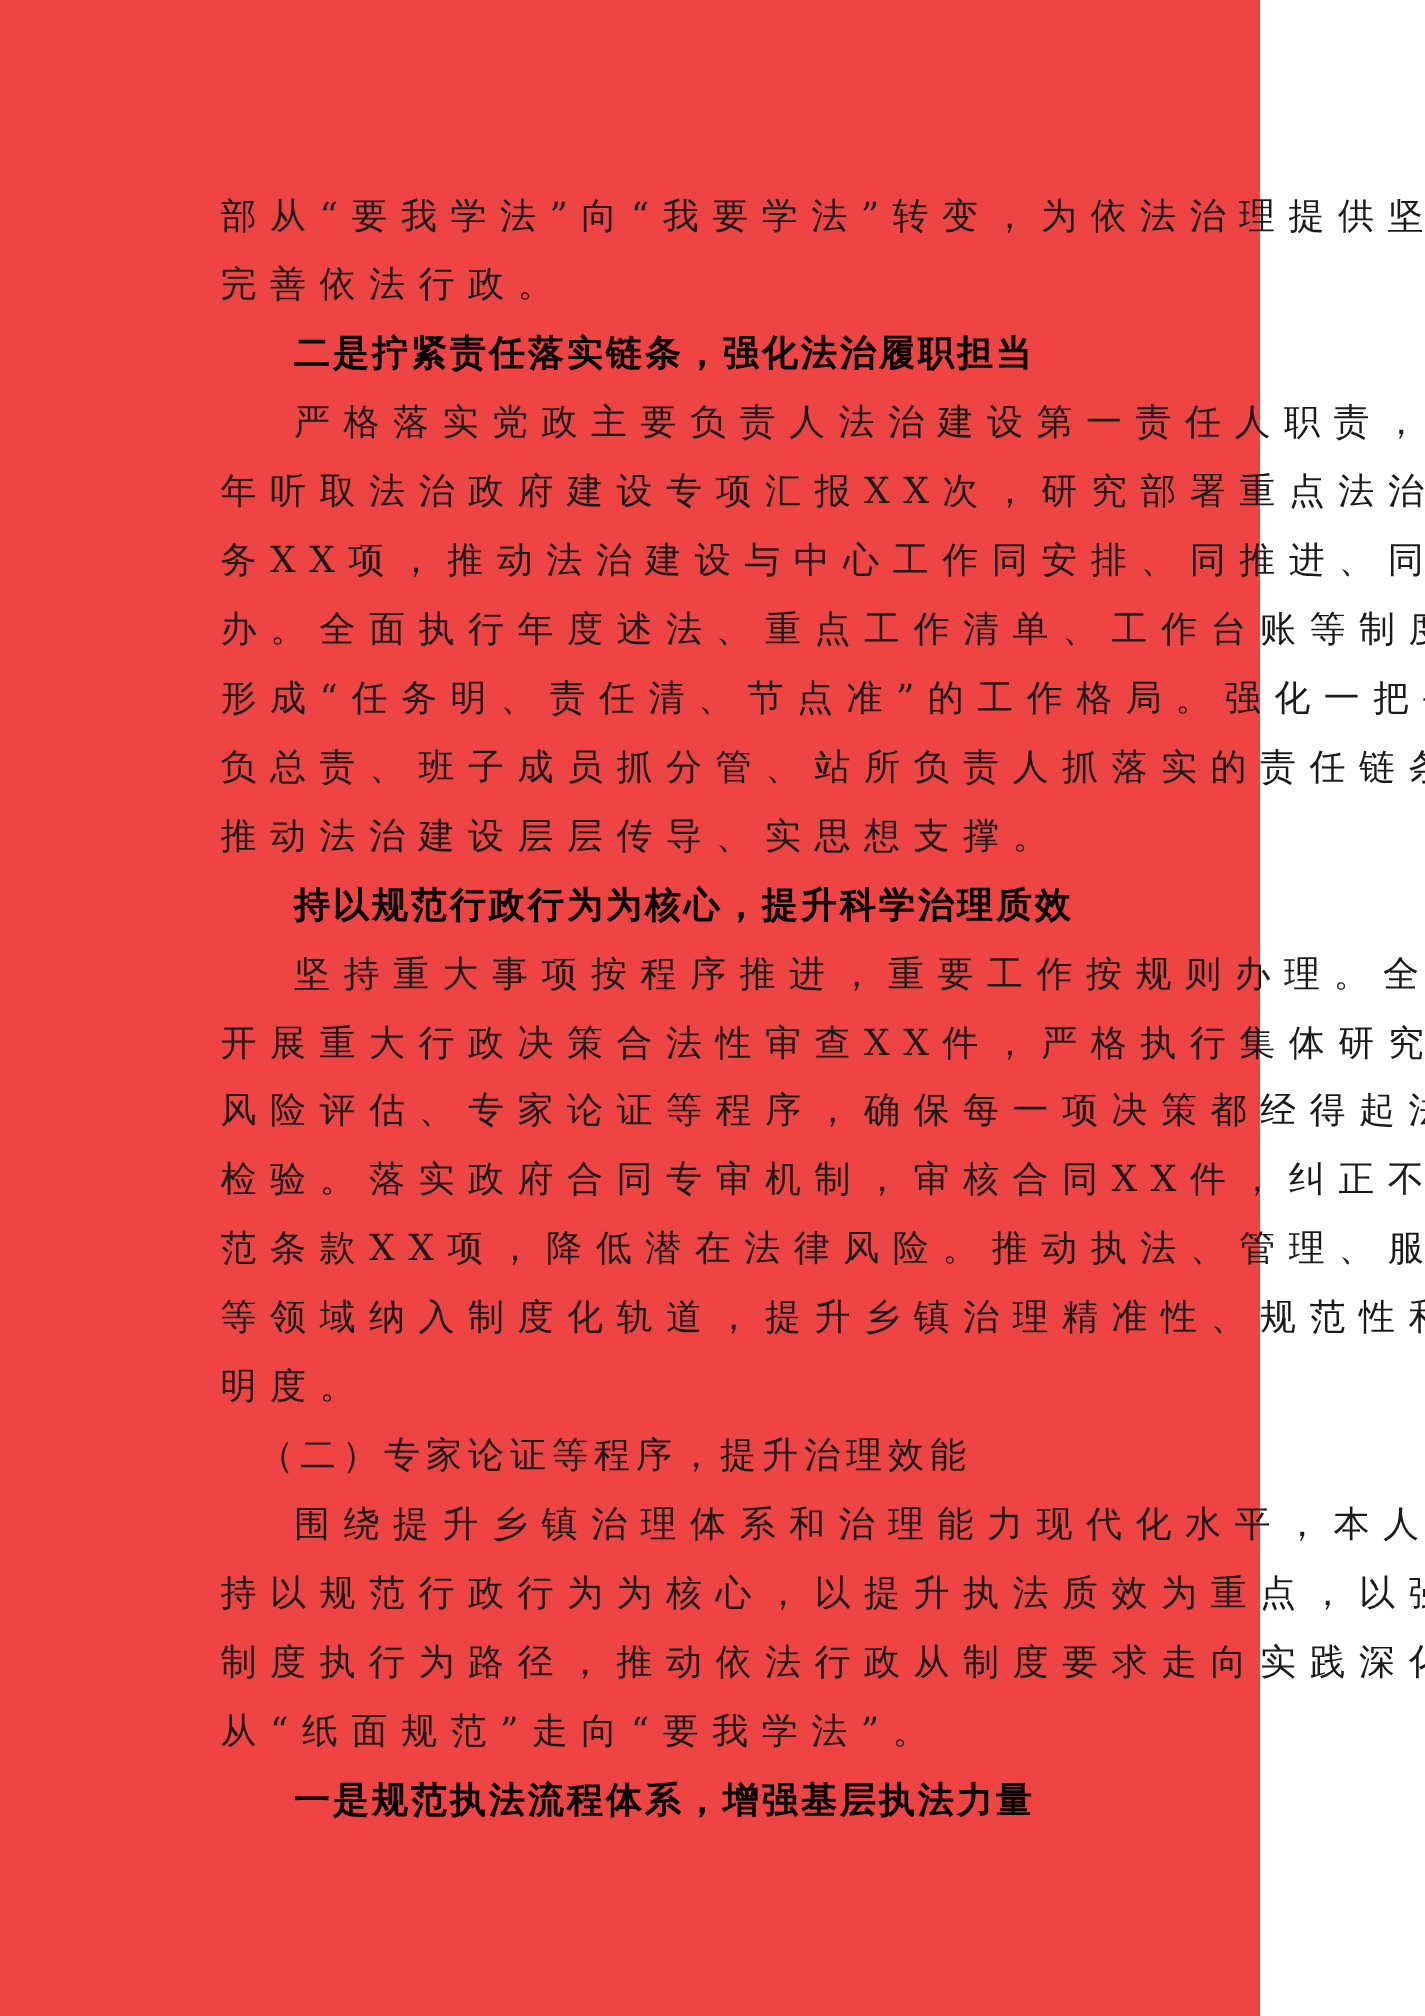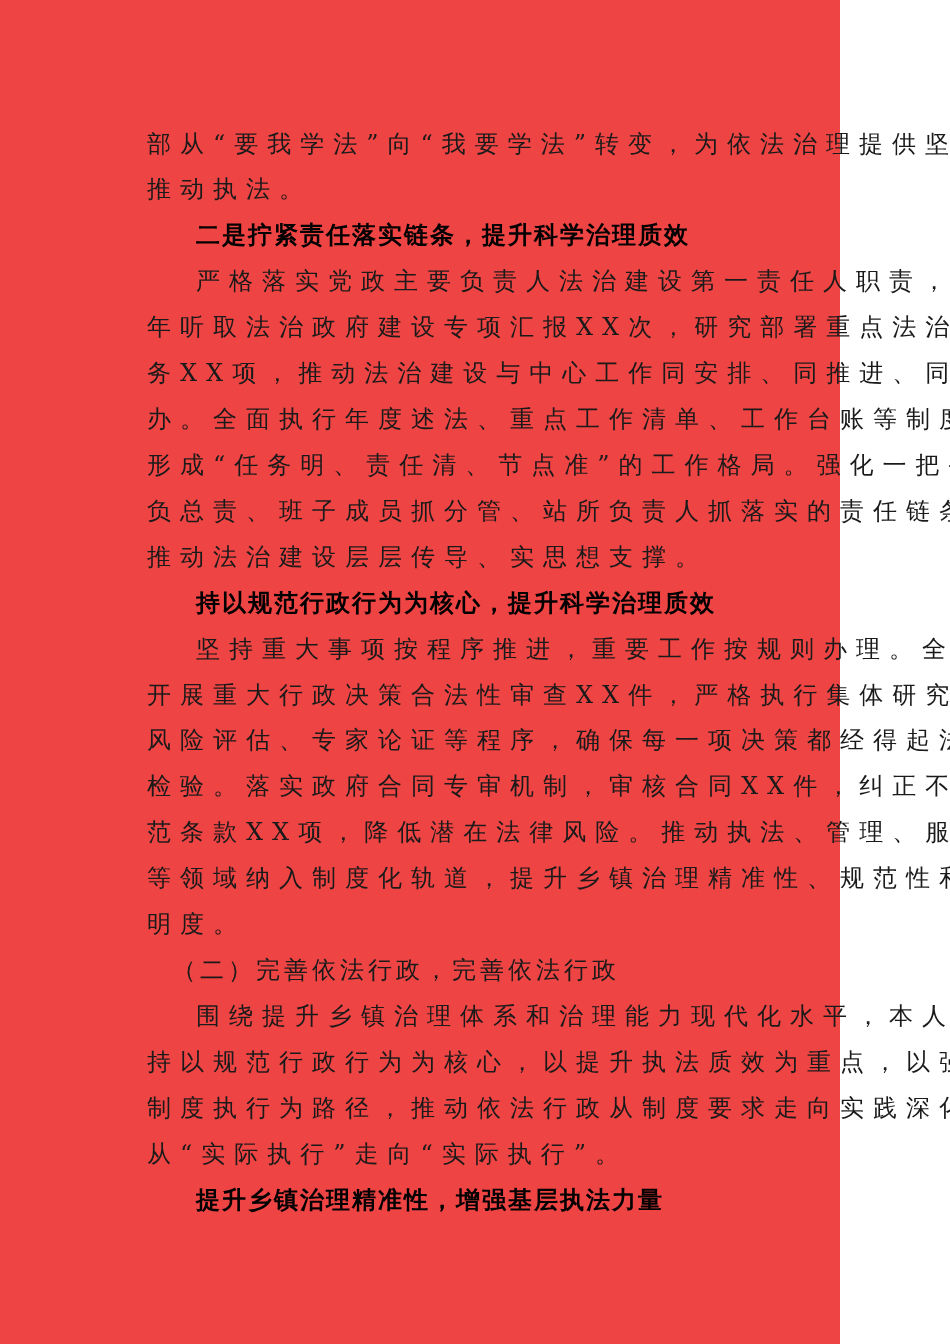--- a/index.html
+++ b/index.html
@@ -54,37 +54,37 @@
       text-align-last: left;
       letter-spacing: 4px;
     }
   </style>
 </head>
 <body>
 
 <div class="page">
   <div id="line-container">
     <div class="line" style="top:124px">部从“要我学法”向“我要学法”转变，为依法治理提供坚</div>
-    <div class="line last" style="top:169px">推动执法。</div>
-    <div class="line indent heading" style="top:215px">二是拧紧责任落实链条，提升科学治理质效</div>
+    <div class="line last" style="top:169px">完善依法行政。</div>
+    <div class="line indent heading" style="top:215px">二是拧紧责任落实链条，强化法治履职担当</div>
     <div class="line indent" style="top:261px">严格落实党政主要负责人法治建设第一责任人职责，全</div>
     <div class="line" style="top:307px">年听取法治政府建设专项汇报XX次，研究部署重点法治任</div>
     <div class="line" style="top:353px">务XX项，推动法治建设与中心工作同安排、同推进、同督</div>
     <div class="line" style="top:399px">办。全面执行年度述法、重点工作清单、工作台账等制度，</div>
     <div class="line" style="top:445px">形成“任务明、责任清、节点准”的工作格局。强化一把手</div>
     <div class="line" style="top:491px">负总责、班子成员抓分管、站所负责人抓落实的责任链条，</div>
     <div class="line last" style="top:537px">推动法治建设层层传导、实思想支撑。</div>
     <div class="line indent heading" style="top:583px">持以规范行政行为为核心，提升科学治理质效</div>
     <div class="line indent" style="top:629px">坚持重大事项按程序推进，重要工作按规则办理。全年</div>
     <div class="line" style="top:675px">开展重大行政决策合法性审查XX件，严格执行集体研究、</div>
     <div class="line" style="top:720px">风险评估、专家论证等程序，确保每一项决策都经得起法律</div>
     <div class="line" style="top:766px">检验。落实政府合同专审机制，审核合同XX件，纠正不规</div>
     <div class="line" style="top:812px">范条款XX项，降低潜在法律风险。推动执法、管理、服务</div>
     <div class="line" style="top:858px">等领域纳入制度化轨道，提升乡镇治理精准性、规范性和透</div>
     <div class="line last" style="top:904px">明度。</div>
-    <div class="line subheading" style="top:950px">（二）完善依法行政，完善依法行政</div>
+    <div class="line subheading" style="top:950px">（二）专家论证等程序，提升治理效能</div>
     <div class="line indent" style="top:996px">围绕提升乡镇治理体系和治理能力现代化水平，本人坚</div>
     <div class="line" style="top:1042px">持以规范行政行为为核心，以提升执法质效为重点，以强化</div>
     <div class="line" style="top:1088px">制度执行为路径，推动依法行政从制度要求走向实践深化，</div>
-    <div class="line last" style="top:1134px">从“实际执行”走向“实际执行”。</div>
-    <div class="line indent heading" style="top:1180px">提升乡镇治理精准性，增强基层执法力量</div>
+    <div class="line last" style="top:1134px">从“纸面规范”走向“要我学法”。</div>
+    <div class="line indent heading" style="top:1180px">一是规范执法流程体系，增强基层执法力量</div>
   </div>
 </div>
 
 </body></html>

